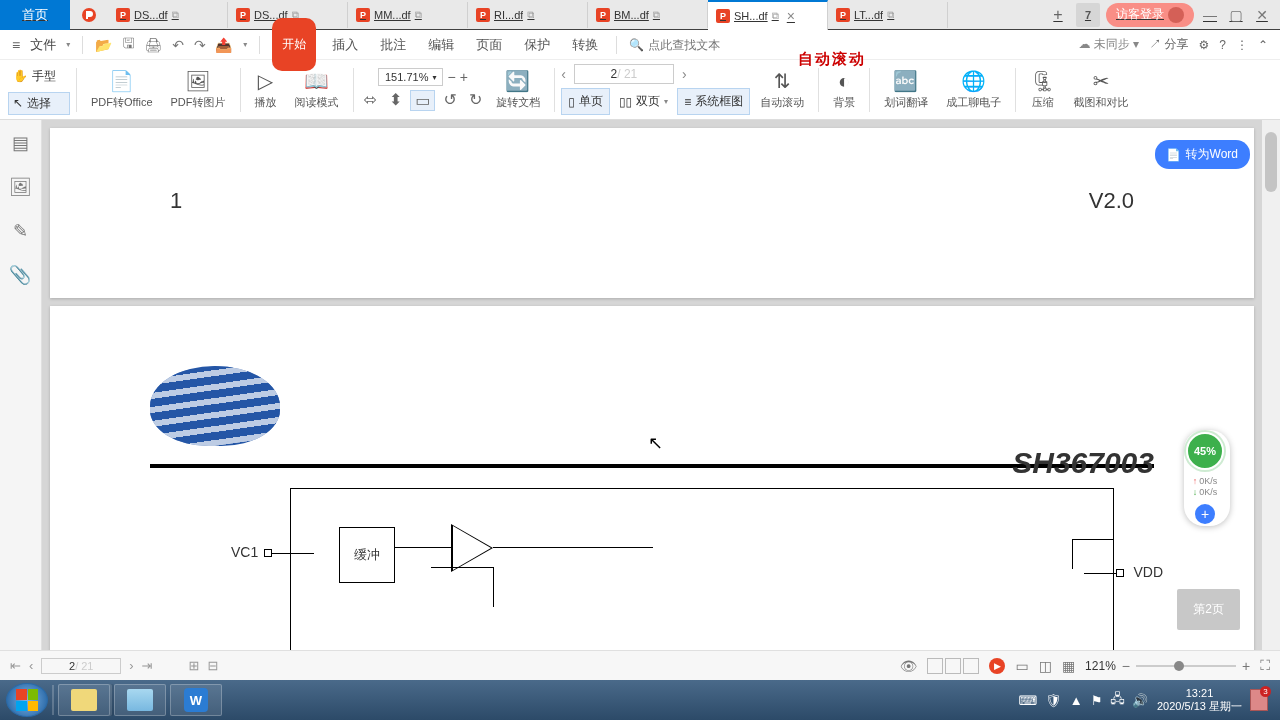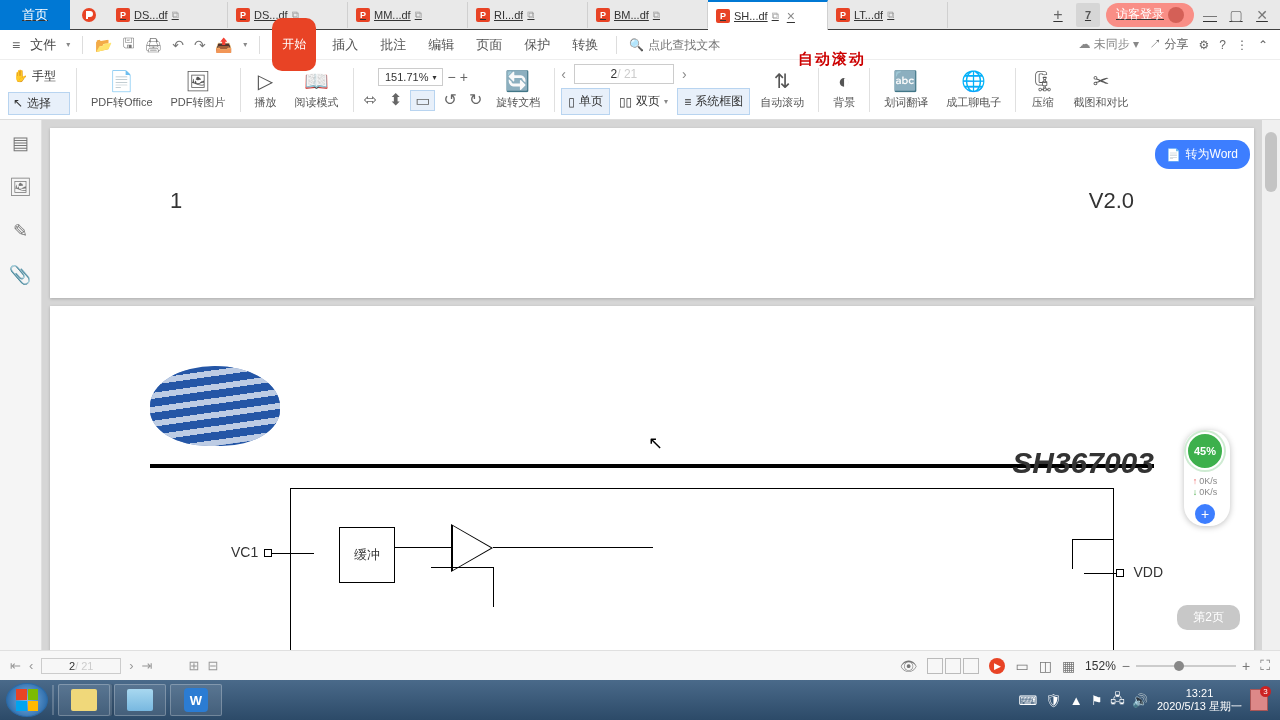--- a/index.html
+++ b/index.html
@@ -86,21 +86,21 @@
 .wire2 { position:absolute; left:202px; top:58px; width:160px; height:1px; background:#000; }
 .wire3 { position:absolute; left:202px; top:78px; width:1px; height:40px; background:#000; }
 .wire4 { position:absolute; left:140px; top:78px; width:62px; height:1px; background:#000; }
 .pin-r { position:absolute; right:-50px; top:75px; font-size:14px; }
 .pin-r .sq { display:inline-block; width:8px; height:8px; border:1px solid #000; vertical-align:middle; margin-right:6px; }
 .pin-r .ln { display:inline-block; width:32px; height:1px; background:#000; vertical-align:middle; }
 .rwire { position:absolute; right:0; top:50px; width:40px; height:1px; background:#000; }
 .rwire2 { position:absolute; right:40px; top:50px; width:1px; height:30px; background:#000; }
 
 .toword { position:absolute; right:30px; top:140px; background:#3d7eff; color:#fff; padding:6px 12px; border-radius:14px; font-size:12px; display:flex; align-items:center; gap:4px; }
-.pagenum-float { position:absolute; right:40px; bottom:90px; background:#c8c8c8; color:#fff; padding:4px 16px; font-size:12px; border-radius:10px; }
+.pagenum-float { position:absolute; right:40px; bottom:90px; background:#c8c8c8; color:#fff; padding:12px 16px; font-size:12px; border-radius:2px; }
 
 
 .floaty { position:absolute; right:50px; top:430px; display:flex; align-items:center; background:#fff; border-radius:20px; box-shadow:0 1px 6px rgba(0,0,0,.25); padding:2px 6px 2px 2px; gap:6px;flex-direction:column; }
 .floaty .ball { width:38px; height:38px; border-radius:50%; background:#3db04c; color:#fff; display:flex; align-items:center; justify-content:center; font-size:11px; font-weight:bold; border:2px solid #fff; box-shadow:0 0 0 2px #3db04c40; }
 .floaty .rates { font-size:9px; line-height:11px; color:#888; }
 .floaty .rates .up::before { content:"↑"; color:#e66; margin-right:2px; }
 .floaty .rates .dn::before { content:"↓"; color:#4a4; margin-right:2px; }
 .floaty .plus { width:20px; height:20px; border-radius:50%; background:#3d7eff; color:#fff; display:flex; align-items:center; justify-content:center; font-size:14px; }
 
 
@@ -384,21 +384,21 @@
     <div class="layout">
         <span></span>
         <span></span>
         <span></span>
       </div>
     <span class="rec">▶</span>
     <span class="ic">▭</span>
     <span class="ic">◫</span>
     <span class="ic">▦</span>
     <div class="zslider">
-      <span>152%</span>
+      <span>121%</span>
       <span class="ic">−</span>
       <div class="track">
           <div class="kn"></div>
         </div>
       <span class="ic">+</span>
     </div>
     <span class="ic">⛶</span>
   </div>
 </div>
 

